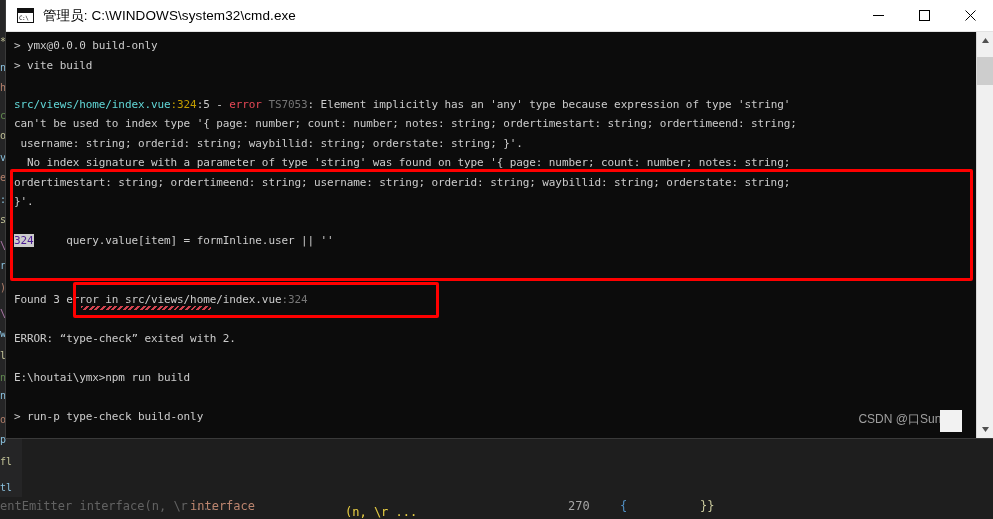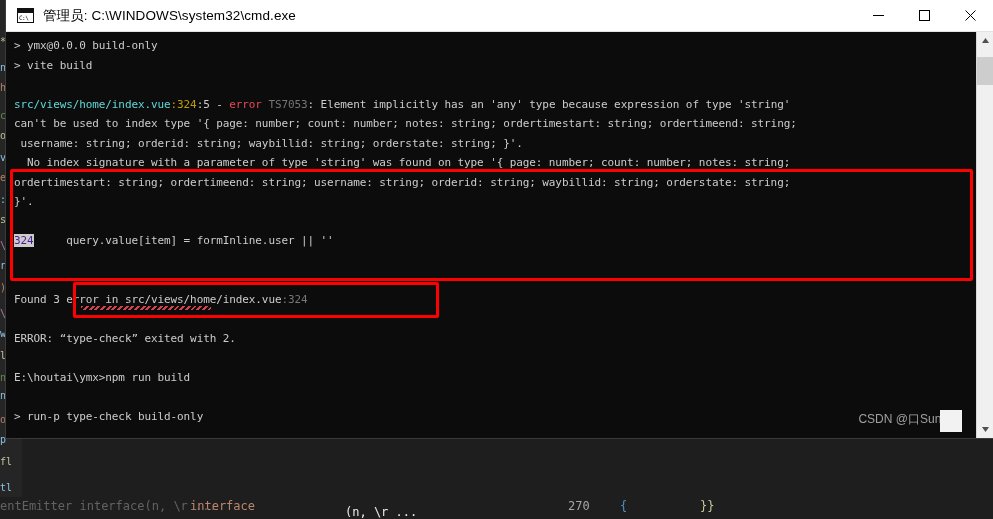--- a/index.html
+++ b/index.html
@@ -263,21 +263,21 @@
       <div class="frag " style="top: 390px;">n</div>
       <div class="frag c2" style="top: 414px;">or</div>
       <div class="frag " style="top: 434px;">p</div>
       <div class="frag c3" style="top: 456px;">fl</div>
       <div class="frag " style="top: 482px;">tl</div>
     </div>
 
   <div id="bg-bottom">
       <div class="bfrag" style="left: 0px; top: 2px; color: rgb(106, 106, 106);">entEmitter interface(n, \r ...</div>
       <div class="bfrag" style="left: 190px; top: 2px; color: rgb(206, 145, 120);">interface</div>
-      <div class="bfrag" style="left: 345px; top: 8px; color: #ffffff;">(n, \r ...</div>
+      <div class="bfrag" style="left: 345px; top: 8px; color: #fde047;">(n, \r ...</div>
       <div class="bfrag" style="left: 568px; top: 2px; color: rgb(181, 181, 181);">270</div>
       <div class="bfrag" style="left: 620px; top: 2px; color: rgb(86, 156, 214);">{</div>
       <div class="bfrag" style="left: 700px; top: 2px; color: rgb(220, 220, 170);">}}</div>
     </div>
 
   <div id="cmd-window">
 
     <div id="titlebar">
       <div id="title-icon"></div>
       <div id="title-text">管理员:  C:\WINDOWS\system32\cmd.exe</div>

